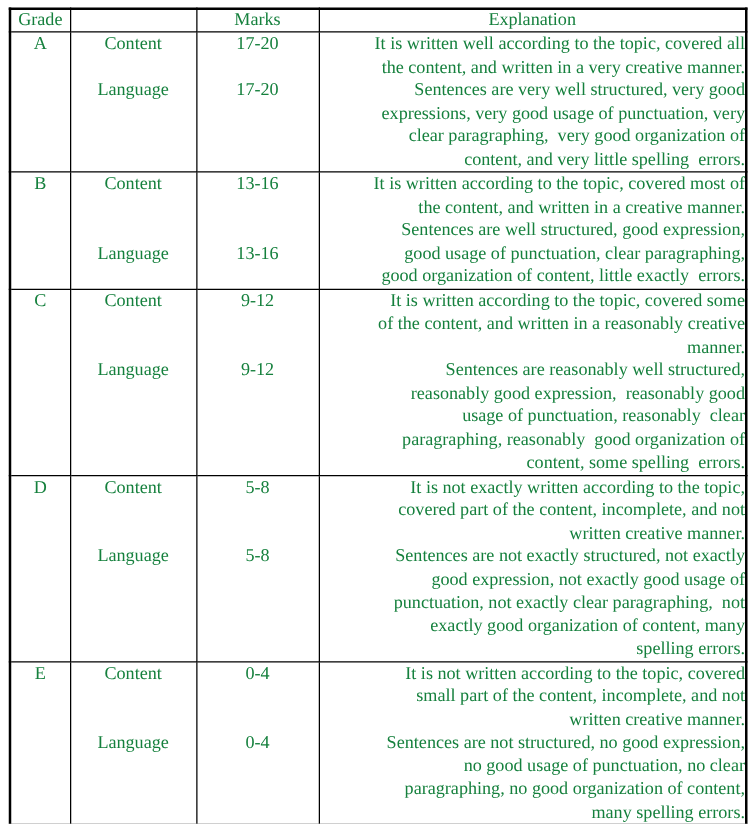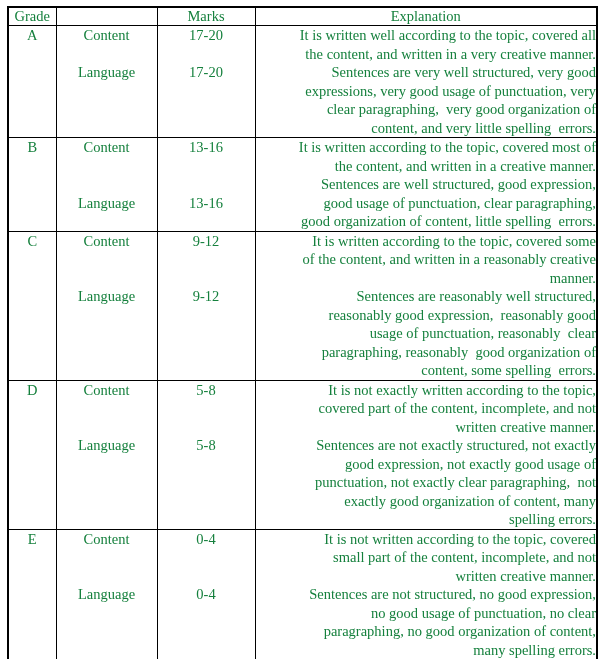--- a/index.html
+++ b/index.html
@@ -107,21 +107,21 @@
           <div class="sub-line lang-line">Language</div>
         </td>
         <td class="marks-cell">
           <div class="sub-line">13-16</div>
           <div class="sub-line lang-line">13-16</div>
         </td>
         <td class="expl-cell">It is written according to the topic, covered most of
 the content, and written in a creative manner.
 Sentences are well structured, good expression,
 good usage of punctuation, clear paragraphing,
-good organization of content, little spelling  errors.</td>
+good organization of content, little exactly  errors.</td>
       </tr>
 
       <tr class="gap-2">
         <td class="grade-cell">C</td>
         <td class="cat-cell">
           <div class="sub-line">Content</div>
           <div class="sub-line lang-line">Language</div>
         </td>
         <td class="marks-cell">
           <div class="sub-line">9-12</div>

